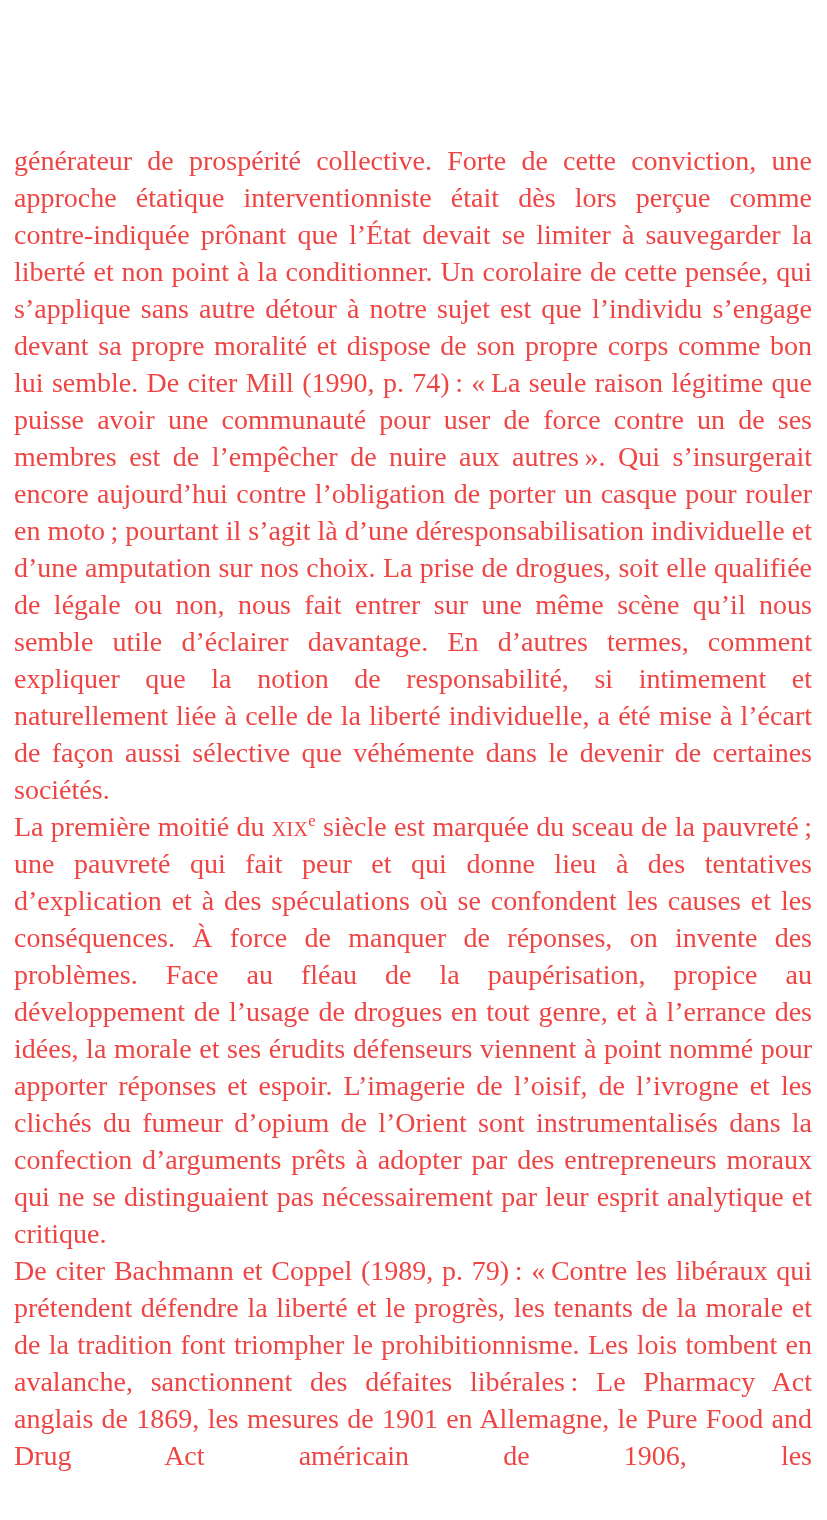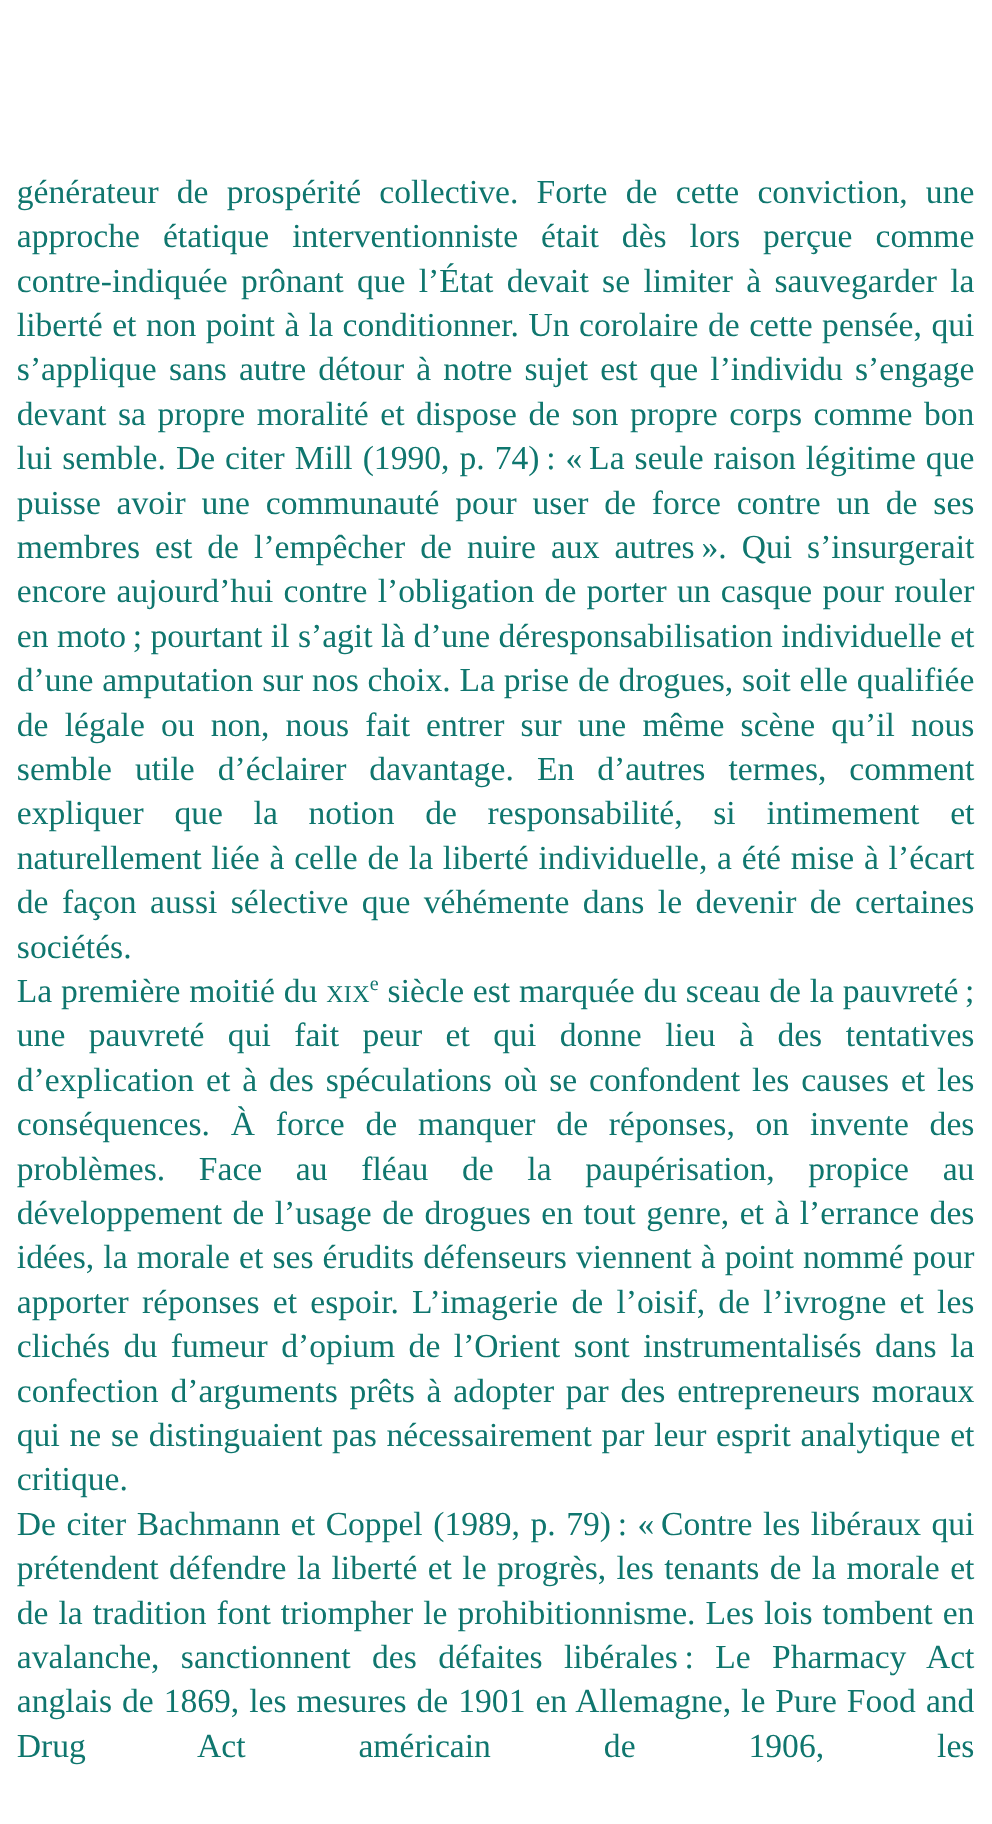--- a/index.html
+++ b/index.html
@@ -13,21 +13,21 @@
     height: 1520px;
     background: #ffffff;
     box-sizing: border-box;
     padding: 142px 15px 0 14px;
     overflow: hidden;
   }
   .text-block {
     font-family: "Liberation Serif", "DejaVu Serif", serif;
     font-size: 28px;
     line-height: 37px;
-    color: #0f766e;
+    color: #ef4444;
     text-align: justify;
     text-rendering: optimizeLegibility;
   }
   .text-block p {
     margin: 0;
     padding: 0;
     text-indent: 0;
   }
   .text-block p.justify-last {
     text-align-last: justify;

